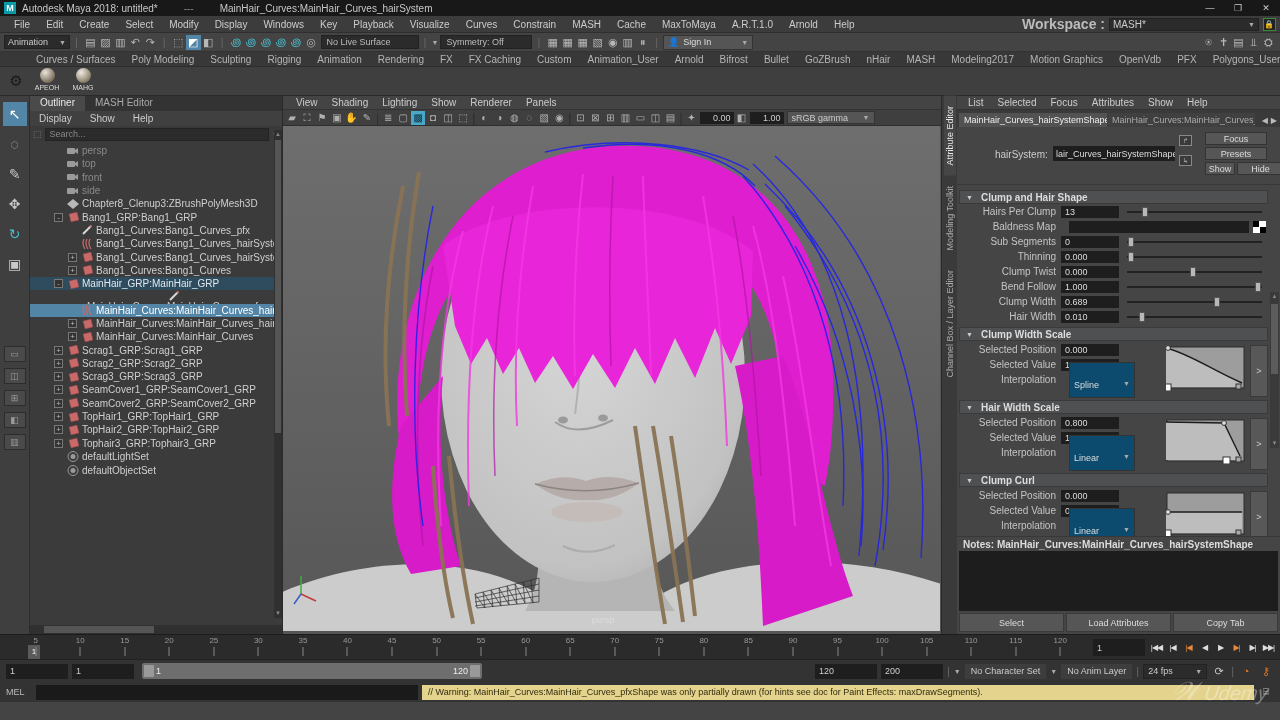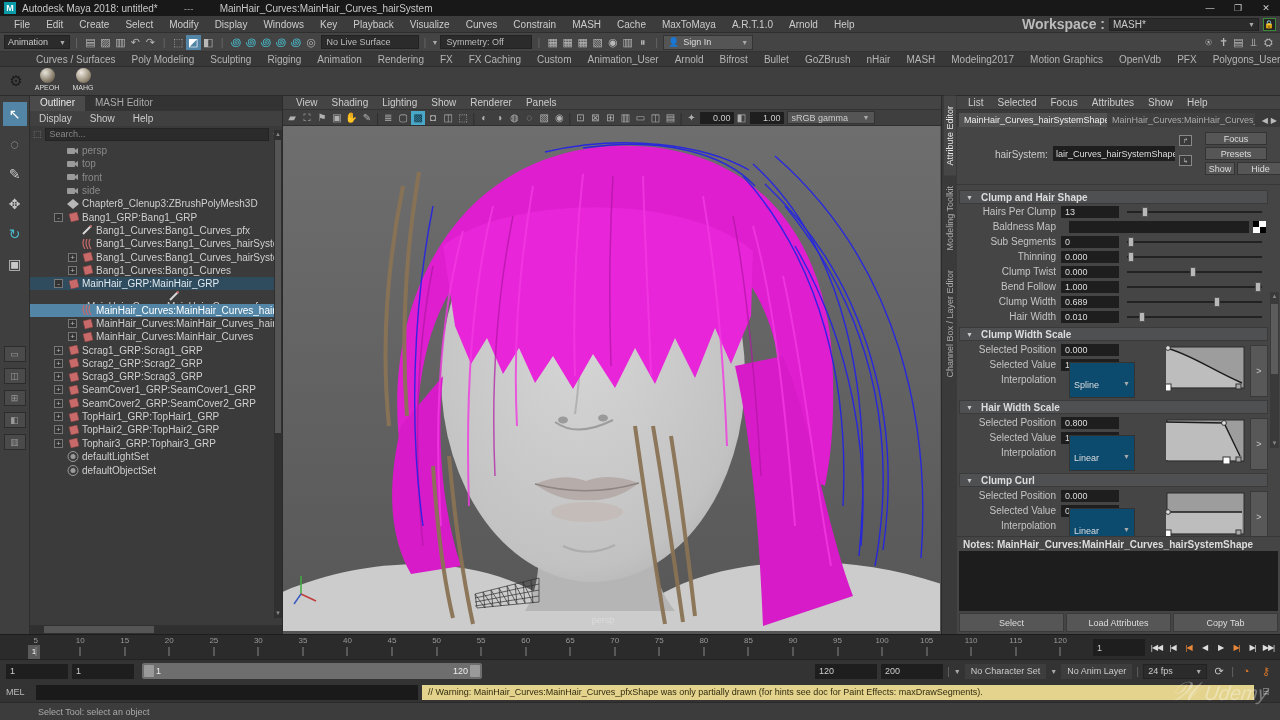--- a/index.html
+++ b/index.html
@@ -1050,21 +1050,18 @@
     <div class="rs-icon orange">⚷</div>
   </div>
 
   <div class="cmdline">
     <span class="mel-label">MEL</span>
     <div class="mel-input"></div>
     <div class="warnbar">// Warning: MainHair_Curves:MainHair_Curves_pfxShape was only partially drawn (for hints see doc for Paint Effects: maxDrawSegments).</div>
     <div class="cmd-icon">⌸</div>
   </div>
 
-  <div class="helpline">
-    <span>Select Tool: select an object</span>
-  </div>
 
   <div class="watermark">
     <span class="wm-w">𝒲</span> <span>Udemy</span>
   </div>
 
 </div>
 
 </body></html>

